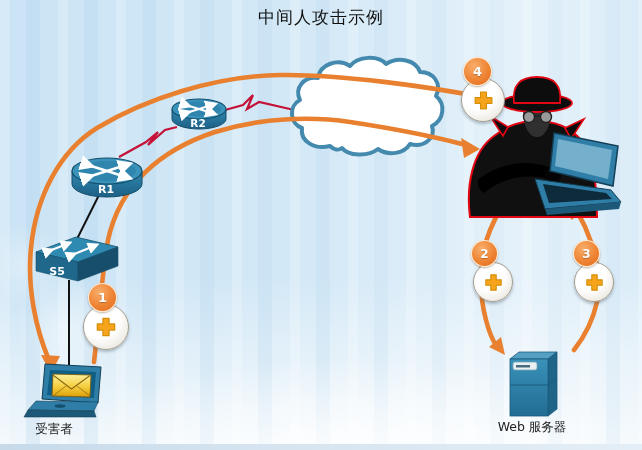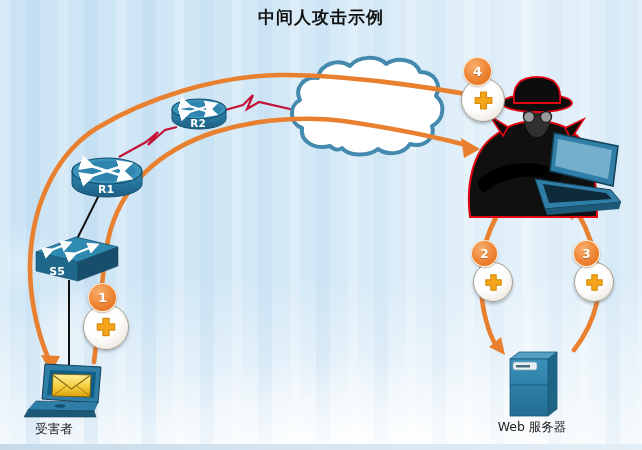--- a/index.html
+++ b/index.html
@@ -9,21 +9,21 @@
     background:
       radial-gradient(ellipse 430px 150px at 55% 103%, rgba(255,255,255,0.96) 0%, rgba(255,255,255,0) 70%),
       radial-gradient(circle 70px at 68px 330px, rgba(255,255,255,0.40) 0%, rgba(255,255,255,0) 75%),
       radial-gradient(circle 55px at 25px 265px, rgba(255,255,255,0.35) 0%, rgba(255,255,255,0) 75%),
       linear-gradient(90deg, rgba(255,255,255,0) 0%, rgba(255,255,255,0.18) 50%, rgba(255,255,255,0.50) 82%, rgba(255,255,255,0.30) 100%),
       repeating-linear-gradient(90deg, rgba(255,255,255,0.22) 0 10px, rgba(255,255,255,0) 10px 26px, rgba(167,205,233,0.25) 26px 40px, rgba(255,255,255,0) 40px 58px),
       linear-gradient(180deg, #CBE4F5 0%, #CBE4F5 62%, #DDEDF8 78%, #F2F8FC 100%);
   }
   .title{
     position:absolute;top:6px;left:0;right:0;text-align:center;
-    font-size:17px;font-weight:bold;color:#101010;letter-spacing:1px;
+    font-size:17px;font-weight:normal;color:#101010;letter-spacing:1px;
   }
   #diagram{position:absolute;left:0;top:0;}
   .arc{fill:none;stroke:var(--c-flow-arrow,#E8802F);stroke-width:4.6;stroke-linecap:round;}
   .arrowhead{fill:var(--c-flow-arrow,#E8802F);stroke:none;}
   .serial{fill:none;stroke:var(--c-serial-link,#C41238);stroke-width:2.2;stroke-linejoin:miter;}
   .eth{fill:none;stroke:#111;stroke-width:2;}
   .cloud{fill:#ffffff;stroke:var(--c-cloud-outline,#4489AE);stroke-width:4;stroke-linejoin:round;}
   .devlabel{font-family:"DejaVu Sans","Liberation Sans",sans-serif;font-weight:bold;fill:#fff;text-anchor:middle;}
   .caption{font-family:"DejaVu Sans","Liberation Sans",sans-serif;font-size:12.5px;fill:#222;text-anchor:middle;}
   .badge{

